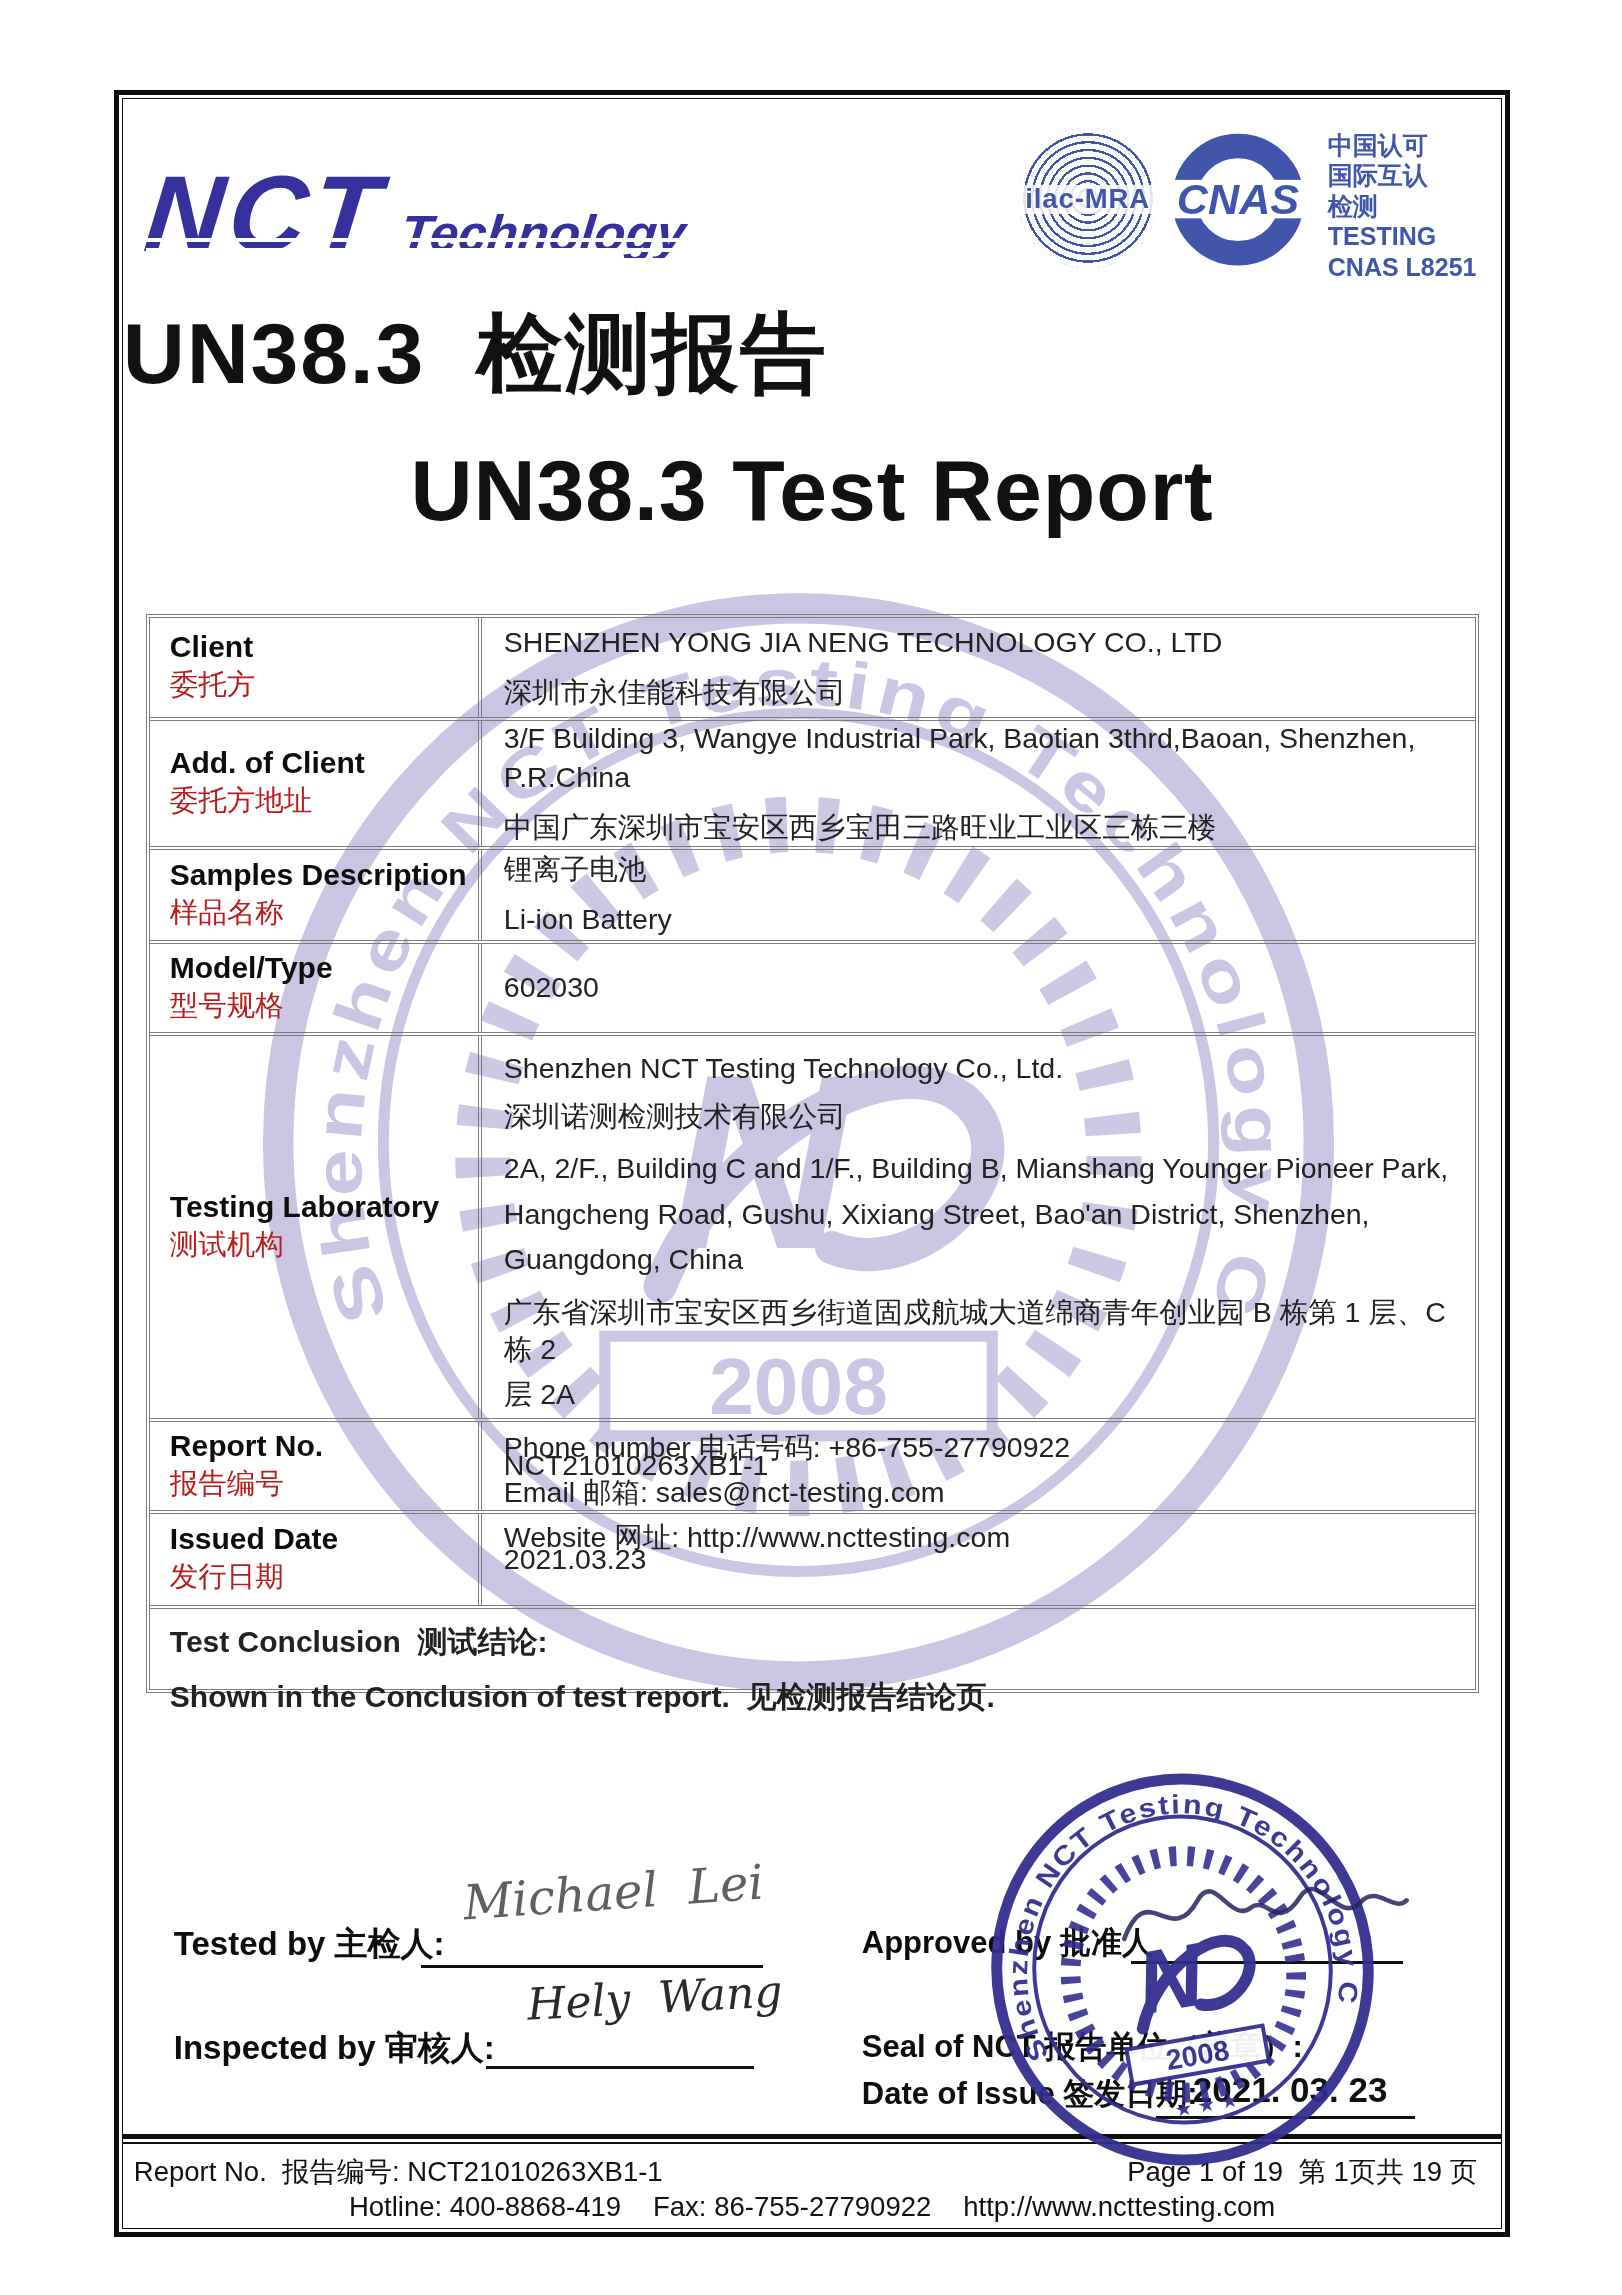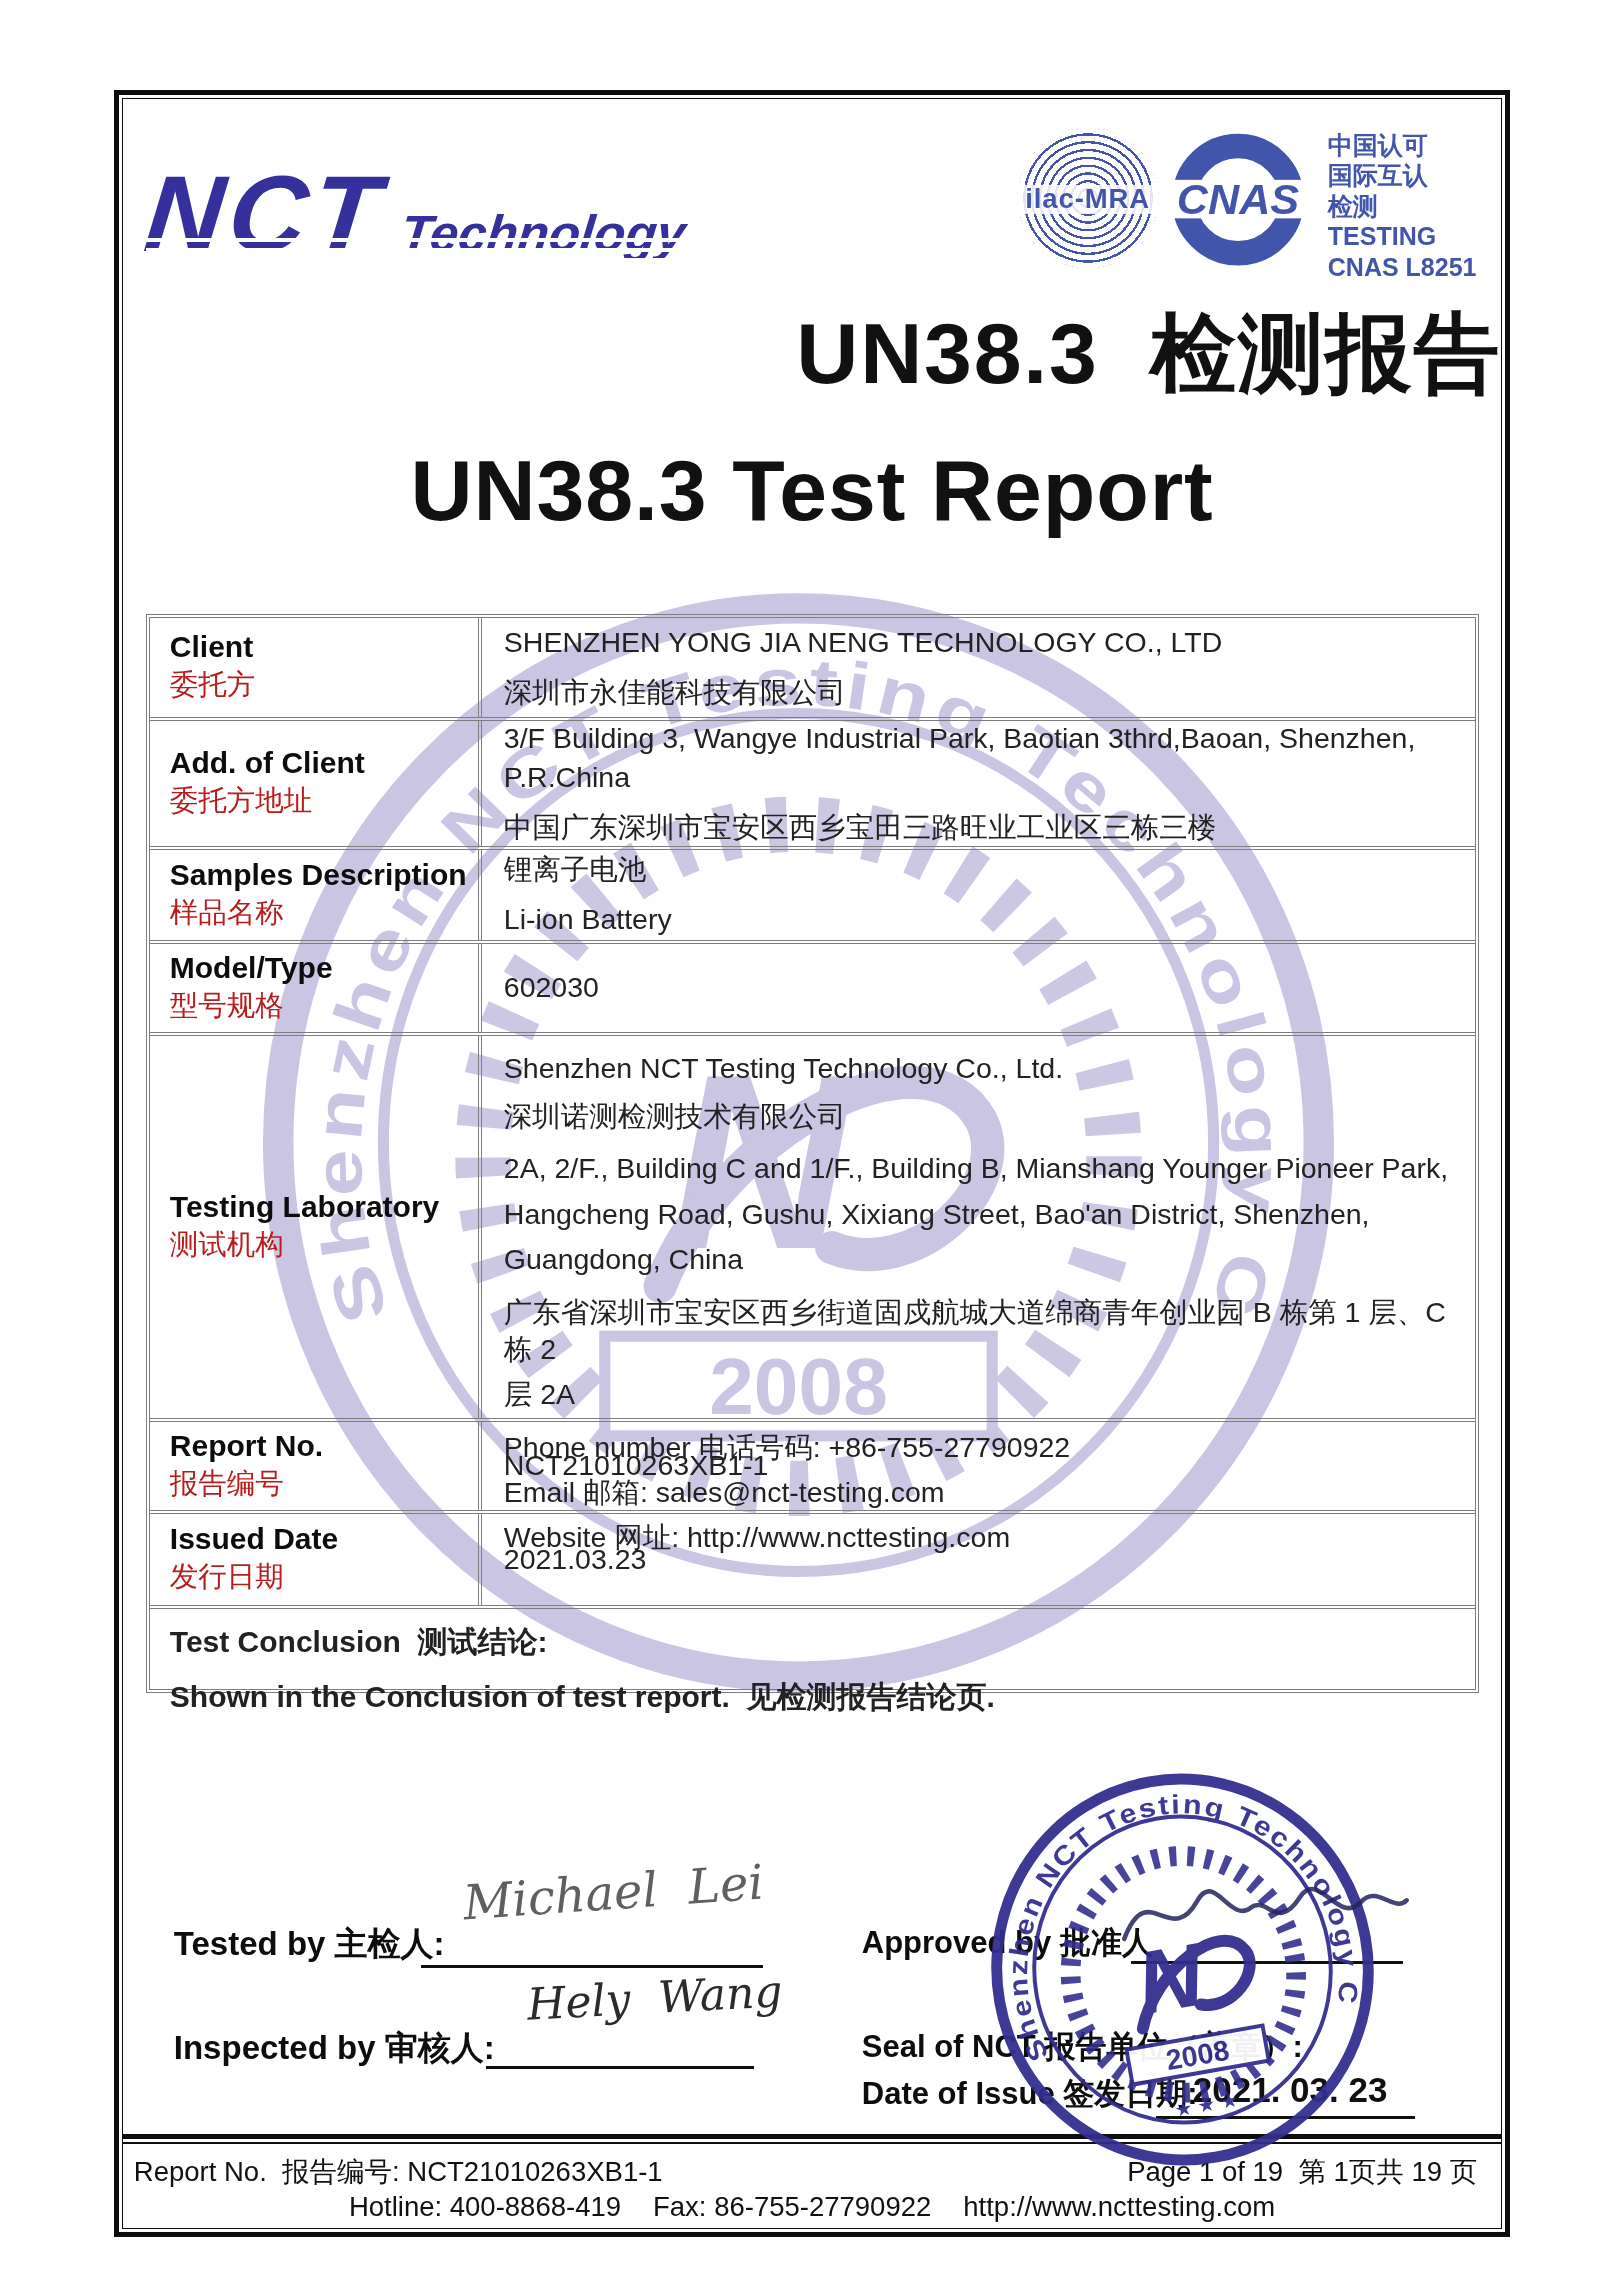--- a/index.html
+++ b/index.html
@@ -21,21 +21,21 @@
        background:repeating-linear-gradient(180deg,transparent 0 5.5px,#fff 5.5px 10px);}
   .acc-circle{position:absolute;left:895px;top:29px;width:140px;height:140px;border-radius:50%;
        background:repeating-radial-gradient(circle at 50% 50%,var(--accblue) 0 2.3px,#fff 2.3px 7.8px);}
   .acc-band{position:absolute;left:-3.7px;top:57px;width:147px;height:29px;background:rgba(255,255,255,.85);
        display:flex;align-items:center;justify-content:center;}
   .acc-band span{color:var(--accblue);font-weight:bold;font-size:27.5px;letter-spacing:0.9px;}
   .cnas{position:absolute;left:1045px;top:33px;width:140px;height:140px;}
   .acc-text{position:absolute;left:1205px;top:31px;color:var(--accblue);font-weight:bold;
        font-size:25px;line-height:1.22;}
 
-  .t1{position:absolute;left:0;top:197px;width:100%;text-align:right;
+  .t1{position:absolute;left:0;top:197px;width:100%;text-align:left;
       font-size:86px;font-weight:bold;letter-spacing:1.8px;}
   .t2{position:absolute;left:0;top:342px;width:100%;text-align:center;
       font-size:86px;font-weight:bold;letter-spacing:0.9px;}
 
   
   .wm{position:absolute;left:122px;top:490px;width:1107px;height:1107px;z-index:0;}
   .stamp{position:absolute;left:843px;top:1673px;width:433px;height:395px;z-index:3;
          transform:rotate(-10deg);opacity:.94;}
   .squiggle{position:absolute;left:990px;top:1761px;width:303px;height:110px;z-index:4;}
 

